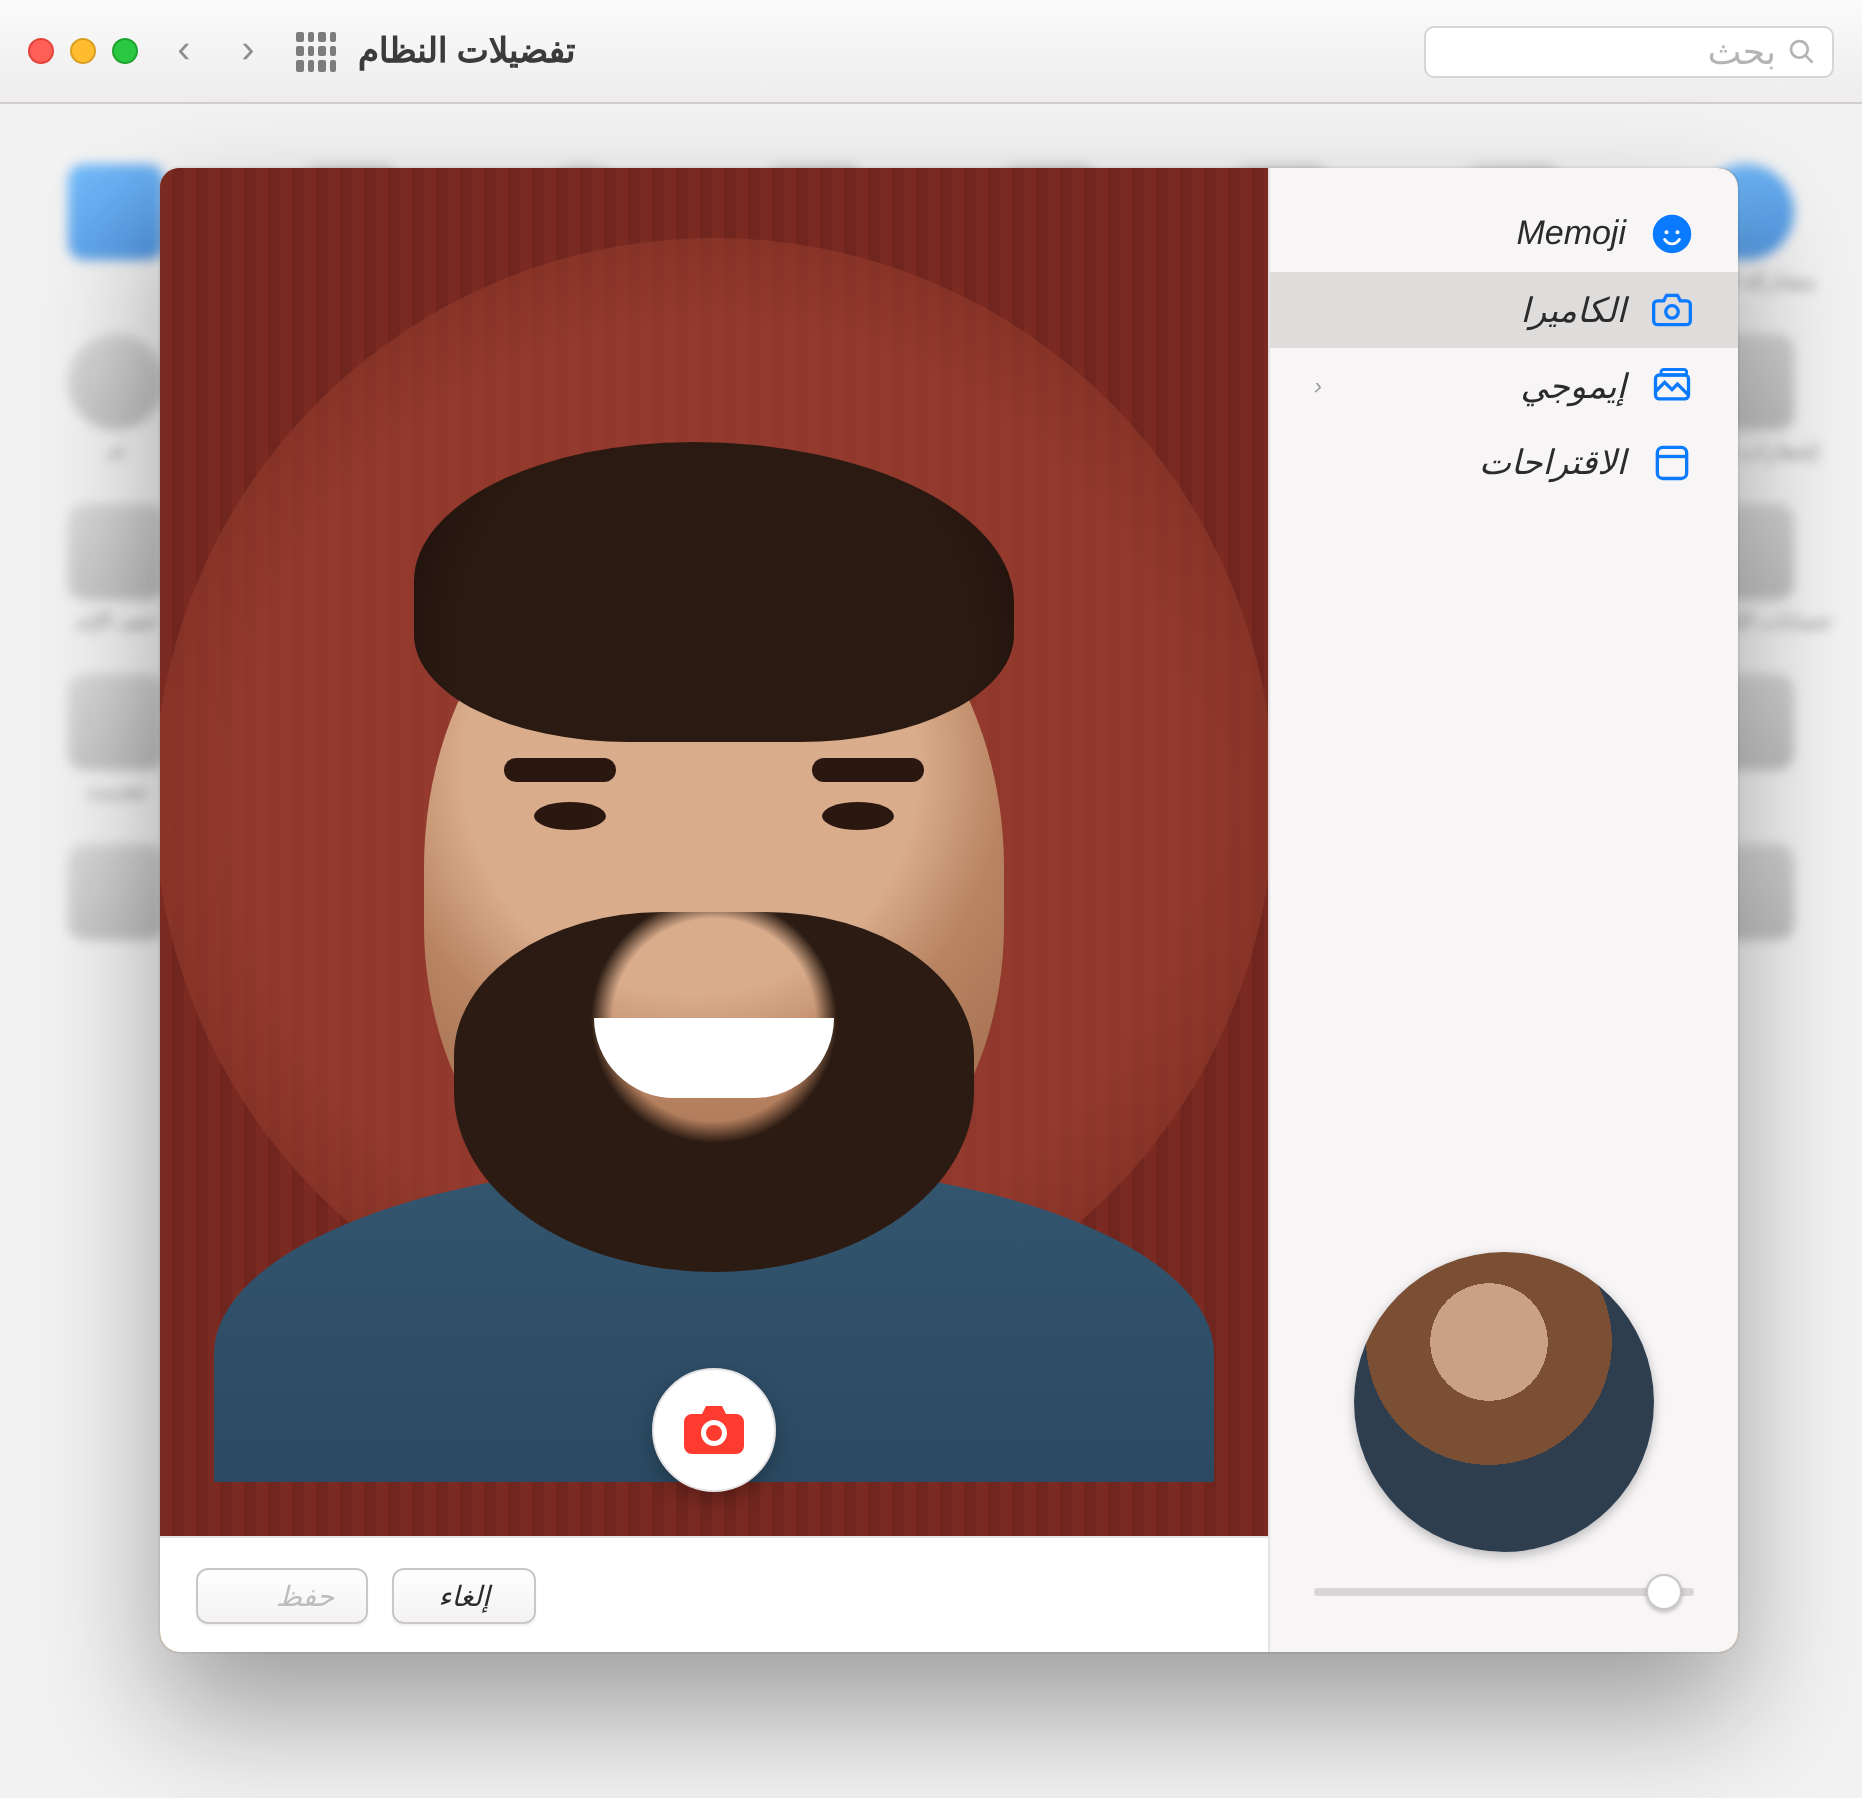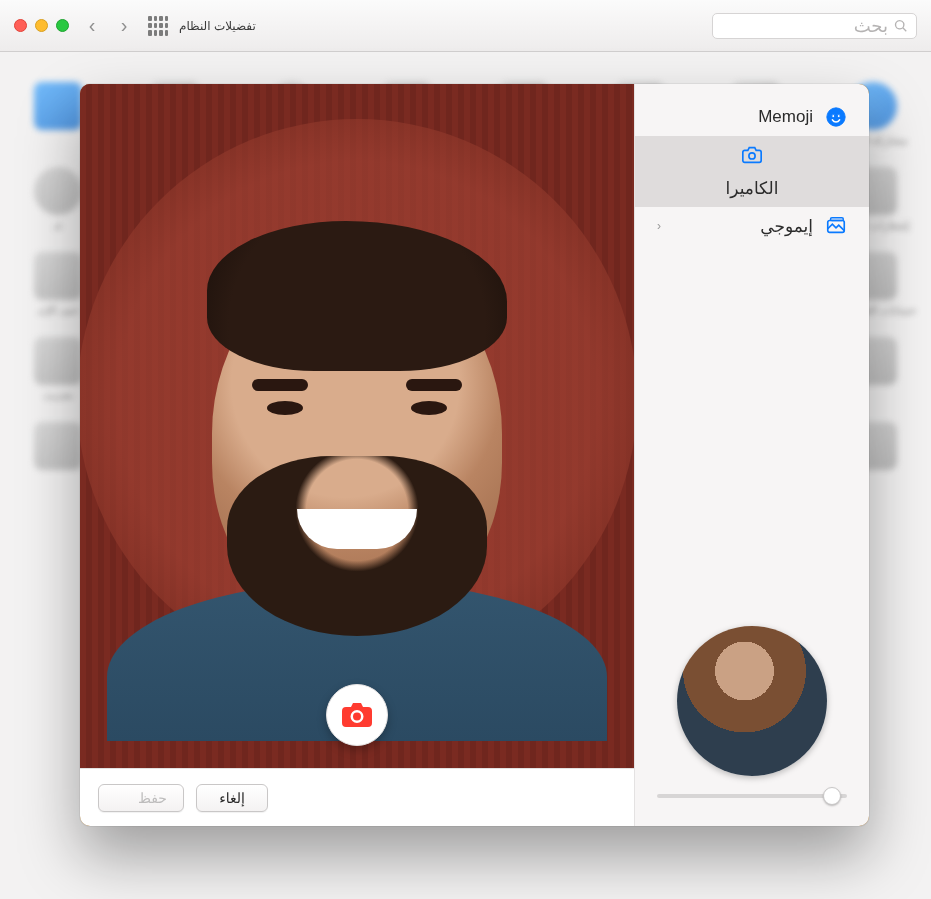--- a/index.html
+++ b/index.html
@@ -29,57 +29,58 @@
   }
   .traffic { display:flex; gap:8px; margin-left:auto; }
   .traffic span{ width:13px;height:13px;border-radius:50%;display:block;}
   .tr-close{background:#ff5f57;border:1px solid #e24238;}
   .tr-min{background:#febc2e;border:1px solid #d8a020;}
   .tr-max{background:#28c840;border:1px solid #1ea330;}
   .bg-nav{display:flex;gap:6px;}
   .bg-nav .chev{width:26px;height:24px;display:flex;align-items:center;justify-content:center;color:#8e8e8e;font-size:20px;}
   .bg-grid-icon{width:22px;height:22px;display:grid;grid-template-columns:repeat(4,1fr);grid-template-rows:repeat(3,1fr);gap:2px;padding:1px;}
   .bg-grid-icon i{background:#7c7c7c;border-radius:1px;}
-  .bg-title{font-size:12px;color:#3b3b3b;font-weight:400;}
+  .bg-title{font-size:17px;color:#3b3b3b;font-weight:700;}
   .bg-search{width:205px;height:26px;border:1px solid #d6d4d4;border-radius:5px;background:#fff;display:flex;align-items:center;padding:0 8px;gap:6px;color:#b5b3b3;font-size:18px;}
   .bg-search svg{width:14px;height:14px;fill:#b5b3b3;}
   .bg-body{padding:20px 0;display:grid;grid-template-columns:repeat(8,1fr);filter:blur(3px);opacity:.7;}
   .bg-item{display:flex;flex-direction:column;align-items:center;gap:4px;font-size:11px;color:#555;padding:10px 4px;}
   .bg-item .ico{width:48px;height:48px;border-radius:8px;background:linear-gradient(145deg,#d0d0d0,#a8a8a8);}
   .bg-item .ico.blue{background:linear-gradient(145deg,#3ea6ff,#0e6fd8);}
   .bg-item .ico.circ{border-radius:50%;}
 
   
   .sheet{
     position:absolute;
     top:84px; left:80px;
     width:789px; height:742px;
     background:#a16207;
     border-radius:10px;
     box-shadow:0 30px 60px rgba(0,0,0,.35), 0 0 0 1px rgba(0,0,0,.05);
     display:flex;
     overflow:hidden;
+    font-style:italic;
   }
   
   .sidebar{
     width:235px;
     background:#f7f5f5;
     border-left:1px solid #e4e2e2;
     display:flex;
     flex-direction:column;
     padding:14px 0;
   }
   .side-list{display:flex;flex-direction:column;}
   .side-item{
     display:flex;align-items:center;gap:12px;
     padding:8px 22px;
     font-size:17px;color:#2b2b2b;
     cursor:pointer;
   }
-  .side-item.selected{background:#dfdcdc;flex-direction:column;}
+  .side-item.selected{background:#dfdcdc;}
   .side-item .icon{width:22px;height:22px;display:flex;align-items:center;justify-content:center;flex-shrink:0;}
   .side-item .icon svg{width:22px;height:22px;fill:#0a7aff;stroke:#0a7aff;}
   .side-item .chev{margin-right:auto;color:#9a9a9a;font-size:12px;}
   .spacer{flex:1;}
   .preview-wrap{display:flex;flex-direction:column;align-items:center;padding:0 20px 14px;}
   .preview{
     width:150px;height:150px;border-radius:50%;
     background: radial-gradient(circle at 45% 30%, #caa184 0 22%, #7a4f33 22% 46%, #2e3e4e 46% 100%);
     box-shadow:0 2px 6px rgba(0,0,0,.25);
   }
@@ -382,20 +383,29 @@
           <span class="icon">
             <svg viewBox="0 0 24 24">
               <rect x="3" y="6" width="18" height="13" rx="2" fill="none" stroke="#0a7aff" stroke-width="1.8"></rect>
               <path d="M3 15l5-5 4 4 3-3 6 6" fill="none" stroke="#0a7aff" stroke-width="1.8"></path>
               <rect x="6" y="3" width="14" height="3" rx="1.5" fill="none" stroke="#0a7aff" stroke-width="1.6"></rect>
             </svg>
           </span>
           <span>إيموجي</span>
           <span class="chev">‹</span>
         </div>
+        <div class="side-item">
+          <span class="icon">
+            <svg viewBox="0 0 24 24">
+              <path d="M4 7a3 3 0 013-3h10a3 3 0 013 3v11a3 3 0 01-3 3H7a3 3 0 01-3-3V7z" fill="none" stroke="#0a7aff" stroke-width="1.8"></path>
+              <path d="M4 9h16" stroke="#0a7aff" stroke-width="1.8"></path>
+            </svg>
+          </span>
+          <span>الاقتراحات</span>
+        </div>
       </div>
     <div class="spacer"></div>
     <div class="preview-wrap">
       <div class="preview"></div>
       <div class="zoom-slider">
         <div class="zoom-track">
           <div class="zoom-knob" id="zoom-knob" style="right: 8%; margin-right: -9px;"></div>
         </div>
       </div>
     </div>

